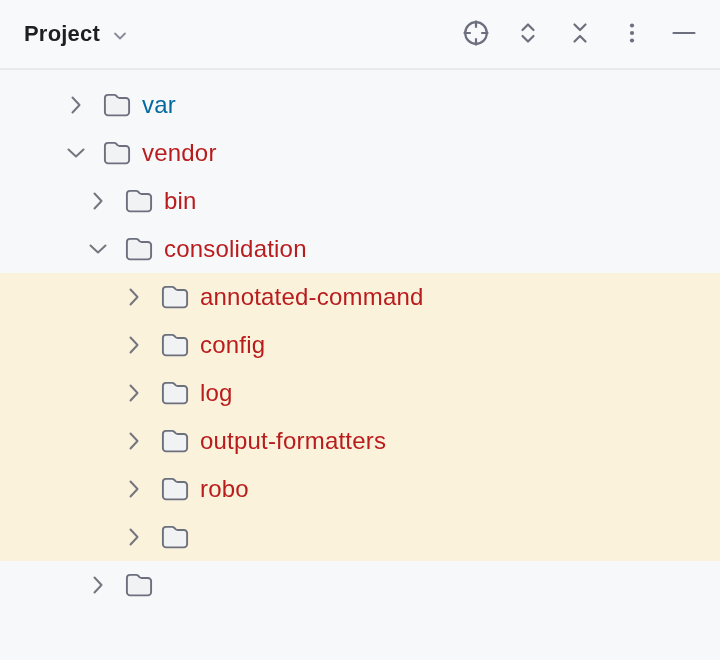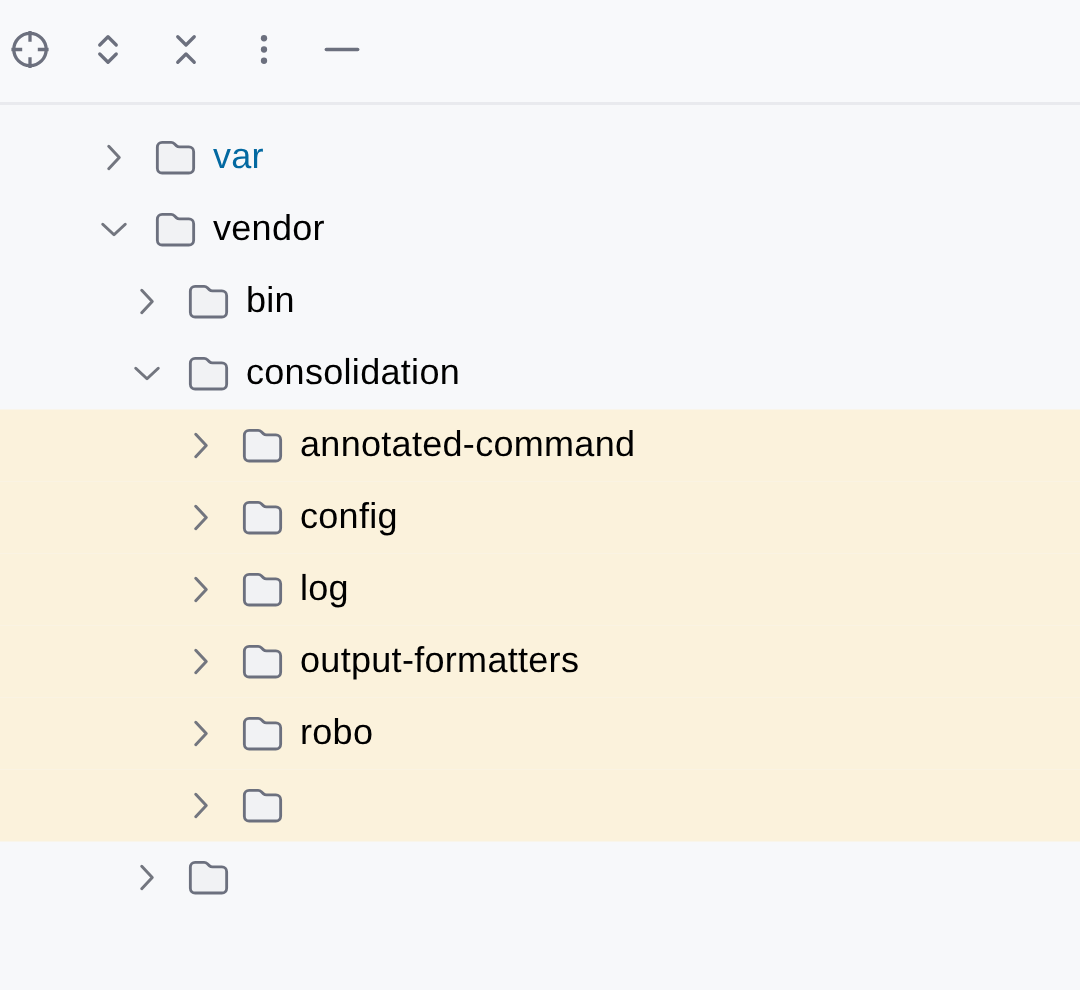--- a/index.html
+++ b/index.html
@@ -42,21 +42,21 @@
   .row.lvl2{padding-left:120px;}
   .chev{
     width:28px;height:28px;flex:0 0 28px;margin-right:12px;
     display:flex;align-items:center;justify-content:center;
   }
   .folder{
     width:30px;height:30px;flex:0 0 30px;margin-right:10px;
     display:flex;align-items:center;justify-content:center;
   }
   .label{
-    font-size:24px;letter-spacing:.2px;color:#000000;
+    font-size:24px;letter-spacing:.2px;color:#b91c1c;
     white-space:nowrap;
   }
   .label.excluded{color:#0369a1;}
 </style>
 </head>
 <body>
 
 <svg width="0" height="0" style="position:absolute" aria-hidden="true">
   <defs>
     <g id="i-chev-right">
@@ -67,20 +67,28 @@
     </g>
     <g id="i-folder">
       <path d="M2.9 7.1 C2.9 5.3 4.3 3.9 6.1 3.9 h6 c.8 0 1.57.32 2.13.88 l1.3 1.3 c.56.56 1.32.88 2.12.88 h6.25 c1.77 0 3.2 1.43 3.2 3.2 v11 c0 1.77-1.43 3.2-3.2 3.2 H6.1 c-1.77 0-3.2-1.43-3.2-3.2 Z" fill="#F1F2F4" stroke="#6C707E" stroke-width="1.9" stroke-linejoin="round"></path>
     </g>
   </defs>
 </svg>
 
 <div class="tool-window">
 
   <div class="header">
+    <div class="title-group">
+      <span class="title">Project</span>
+      <span class="title-chev">
+        <svg width="22" height="22" viewBox="0 0 22 22">
+            <path d="M6 8.5 L11 13.5 L16 8.5" fill="none" stroke="#878B95" stroke-width="1.8" stroke-linecap="round" stroke-linejoin="round"></path>
+          </svg>
+      </span>
+    </div>
     <div class="toolbar">
       <button class="tb-btn">
         <span>
           <svg width="30" height="30" viewBox="0 0 30 30">
             <circle cx="15" cy="15" r="10.8" fill="none" stroke="#6C707E" stroke-width="2.2"></circle>
             <path d="M15 2.6 V9.8 M15 20.2 V27.4 M2.6 15 H9.8 M20.2 15 H27.4" fill="none" stroke="#6C707E" stroke-width="2.2"></path>
           </svg>
         </span>
       </button>
       <button class="tb-btn">

